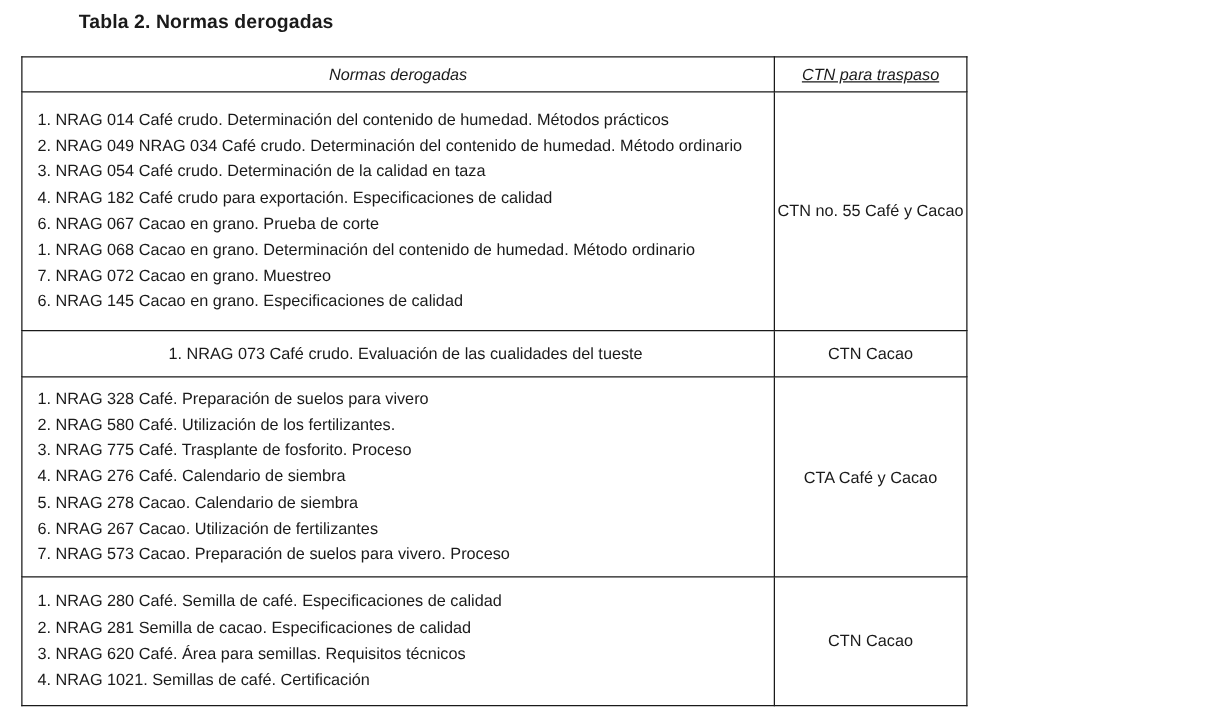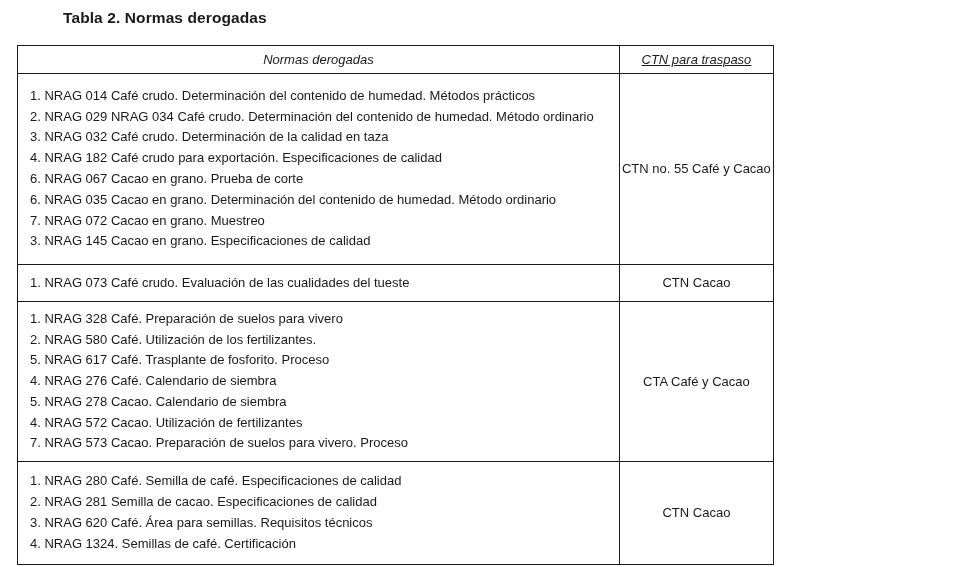--- a/index.html
+++ b/index.html
@@ -25,21 +25,21 @@
   }
   th {
     font-weight: normal; font-style: italic;
     height: 27px; text-align: center;
   }
   th.col-normas { width: 769px; }
   th.col-ctn { width: 174px; text-decoration: underline; }
   td.normas { padding-left: 12px; }
   td.ctn { text-align: center; line-height: 20px; text-decoration: underline; }
   .row-1 td { height: 190px; }
-  .row-2 td { height: 36px; }
+  .row-2 td { height: 36px; text-align: center; }
   .row-3 td { height: 159px; }
   .row-4 td { height: 102px; }
   ul.items { list-style: none; margin: 0; padding: 0; }
   ul.items li { line-height: 20.8px; white-space: nowrap; }
   .ctn-text { display: inline-block; width: 150px; }
 </style>
 </head>
 <body>
 
 <div class="title">Tabla 2. Normas derogadas</div>
@@ -49,27 +49,27 @@
     <tr>
       <th class="col-normas">Normas derogadas</th>
       <th class="col-ctn">CTN para traspaso</th>
     </tr>
   </thead>
   <tbody>
     <tr class="row-1">
       <td class="normas">
         <ul class="items">
           <li>1. NRAG 014 Café crudo. Determinación del contenido de humedad. Métodos prácticos</li>
-          <li>2. NRAG 029 NRAG 034 Café crudo. Determinación del contenido de humedad. Método ordinario</li>
-          <li>3. NRAG 032 Café crudo. Determinación de la calidad en taza</li>
+          <li>2. NRAG 049 NRAG 034 Café crudo. Determinación del contenido de humedad. Método ordinario</li>
+          <li>3. NRAG 054 Café crudo. Determinación de la calidad en taza</li>
           <li>4. NRAG 182 Café crudo para exportación. Especificaciones de calidad</li>
           <li>6. NRAG 067 Cacao en grano. Prueba de corte</li>
-          <li>6. NRAG 035 Cacao en grano. Determinación del contenido de humedad. Método ordinario</li>
+          <li>1. NRAG 068 Cacao en grano. Determinación del contenido de humedad. Método ordinario</li>
           <li>7. NRAG 072 Cacao en grano. Muestreo</li>
-          <li>3. NRAG 145 Cacao en grano. Especificaciones de calidad</li>
+          <li>6. NRAG 145 Cacao en grano. Especificaciones de calidad</li>
         </ul>
       </td>
       <td class="ctn">
         <span class="ctn-text">CTN no. 55 Café y Cacao</span>
       </td>
     </tr>
 
     <tr class="row-2">
       <td class="normas">
         <ul class="items">
@@ -79,39 +79,39 @@
       <td class="ctn">
         <span class="ctn-text">CTN Cacao</span>
       </td>
     </tr>
 
     <tr class="row-3">
       <td class="normas">
         <ul class="items">
           <li>1. NRAG 328 Café. Preparación de suelos para vivero</li>
           <li>2. NRAG 580 Café. Utilización de los fertilizantes.</li>
-          <li>5. NRAG 617 Café. Trasplante de fosforito. Proceso</li>
+          <li>3. NRAG 775 Café. Trasplante de fosforito. Proceso</li>
           <li>4. NRAG 276 Café. Calendario de siembra</li>
           <li>5. NRAG 278 Cacao. Calendario de siembra</li>
-          <li>4. NRAG 572 Cacao. Utilización de fertilizantes</li>
+          <li>6. NRAG 267 Cacao. Utilización de fertilizantes</li>
           <li>7. NRAG 573 Cacao. Preparación de suelos para vivero. Proceso</li>
         </ul>
       </td>
       <td class="ctn">
         <span class="ctn-text">CTA Café y Cacao</span>
       </td>
     </tr>
 
     <tr class="row-4">
       <td class="normas">
         <ul class="items">
           <li>1. NRAG 280 Café. Semilla de café. Especificaciones de calidad</li>
           <li>2. NRAG 281 Semilla de cacao. Especificaciones de calidad</li>
           <li>3. NRAG 620 Café. Área para semillas. Requisitos técnicos</li>
-          <li>4. NRAG 1324. Semillas de café. Certificación</li>
+          <li>4. NRAG 1021. Semillas de café. Certificación</li>
         </ul>
       </td>
       <td class="ctn">
         <span class="ctn-text">CTN Cacao</span>
       </td>
     </tr>
   </tbody>
 </table>
 
 </body></html>

